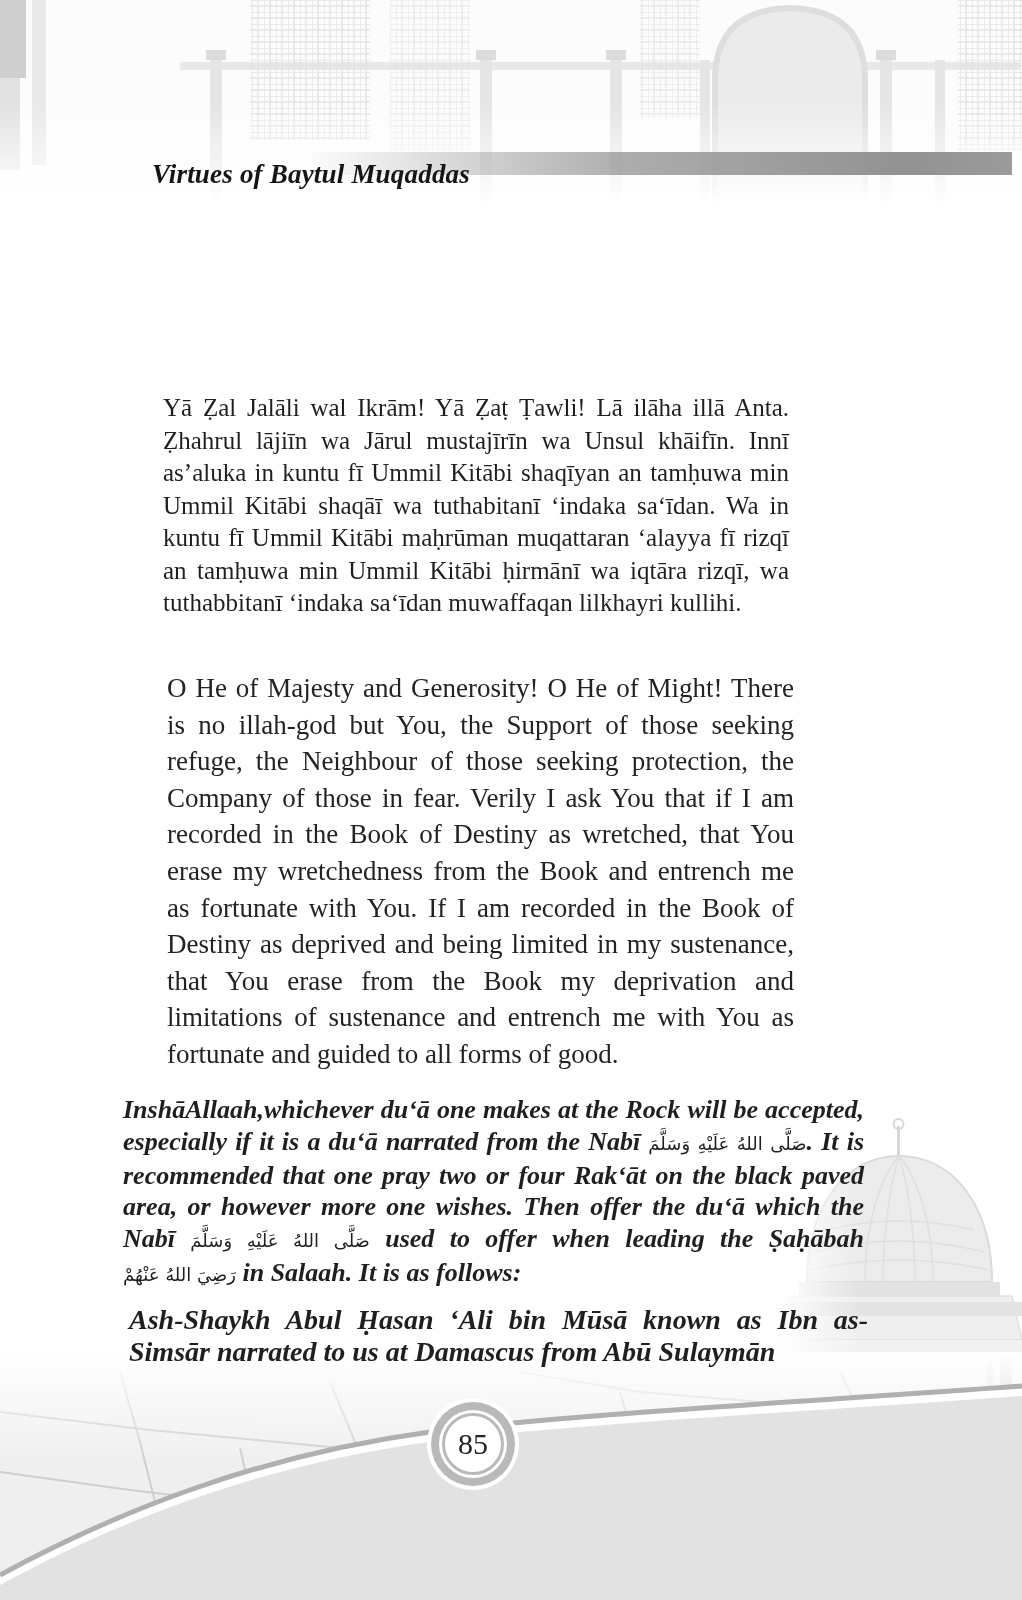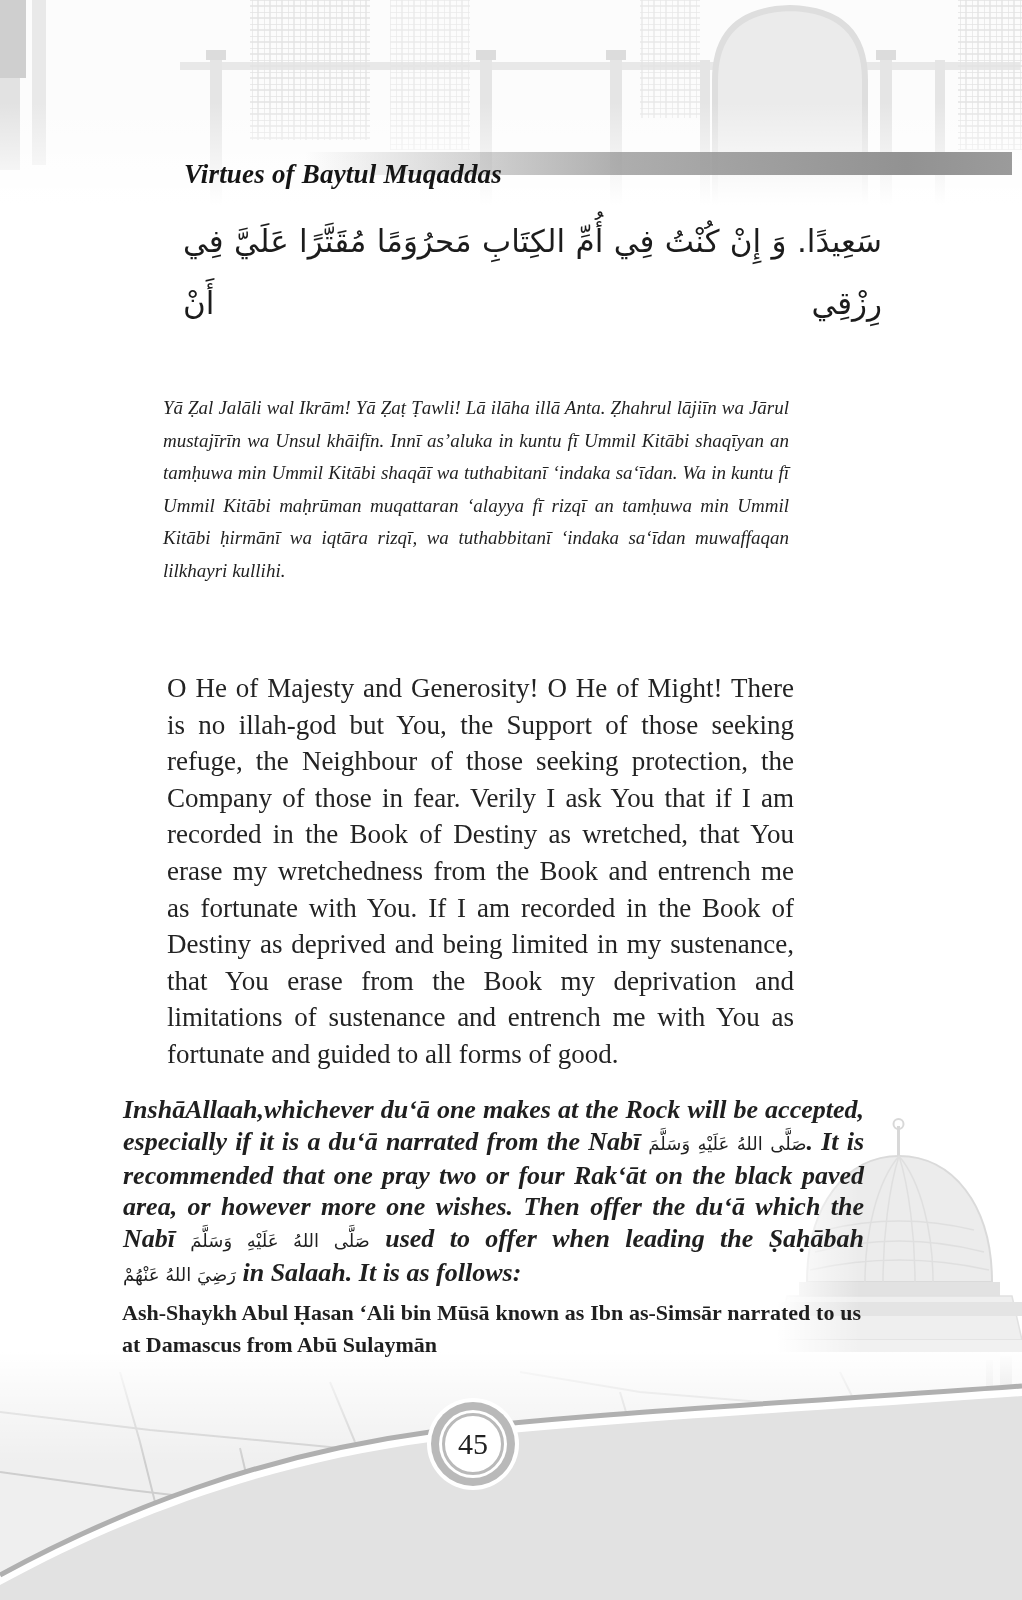--- a/index.html
+++ b/index.html
@@ -13,47 +13,47 @@
   
   .hbar1{position:absolute;left:112px;top:139px;width:13px;height:50px;background:#525252;}
   .hbar2{position:absolute;left:129px;top:139px;width:9px;height:50px;background:#a0a0a0;}
   .hbar3{position:absolute;left:141px;top:139px;width:6px;height:50px;background:#d8d8d8;}
   .grad-bar{
     position:absolute;left:305px;top:152px;width:707px;height:23px;
     background:linear-gradient(to right, rgba(146,146,146,0) 0%, rgba(146,146,146,0.75) 45%, #929292 85%, #9b9b9b 100%);
   }
   .page-title{
     position:absolute;left:152px;top:141px;font-size:27px;font-weight:bold;font-style:italic;
-    color:#151515;letter-spacing:.2px;white-space:nowrap;z-index:5;margin-left:32px;
+    color:#151515;letter-spacing:.2px;white-space:nowrap;z-index:5;
   }
 
   
   .arabic-block{
     position:absolute;left:183px;top:210px;width:699px;direction:rtl;
     font-family:"DejaVu Sans",sans-serif;font-size:31px;color:#1c1c1c;z-index:4;
   }
   .arabic-block .line{line-height:62px;text-align:justify;text-align-last:justify;}
   .arabic-block .line.center{text-align:center;text-align-last:center;}
 
   
   .translit{
     position:absolute;left:163px;top:392px;width:626px;margin:0;
-    font-style:italic;font-size:19px;line-height:32.5px;text-align:justify;z-index:4;
+    font-size:25px;line-height:32.5px;text-align:justify;z-index:4;
   }
   .translation{
     position:absolute;left:163px;top:666px;width:627px;margin:4px;
     font-size:27px;line-height:36.6px;text-align:justify;z-index:4;color:#232323;
   }
   .note{
     position:absolute;left:115px;top:1086px;width:741px;margin:8px;
     font-weight:bold;font-style:italic;font-size:26px;line-height:31.8px;text-align:justify;z-index:4;
   }
   .narration{
-    position:absolute;left:117px;top:1292px;width:739px;margin:5px;
-    font-weight:bold;font-size:22px;line-height:32px;text-align:justify;z-index:4;
+    position:absolute;left:117px;top:1292px;width:739px;margin:12px;
+    font-weight:bold;font-style:italic;font-size:28px;line-height:32px;text-align:justify;z-index:4;
   }
   .ar-inline{
     font-family:"DejaVu Sans",sans-serif;font-style:normal;font-weight:normal;
     font-size:18px;white-space:nowrap;
   }
 
   
   .badge{
     position:absolute;left:431px;top:1402px;width:84px;height:84px;border-radius:50%;
     background:#b9b9b9;box-shadow:0 0 0 4px #ffffff;z-index:9;
@@ -111,21 +111,20 @@
     <rect width="1022" height="205" fill="url(#fadeB)"></rect>
   </svg>
 
   <div class="hbar1"></div>
   <div class="hbar2"></div>
   <div class="hbar3"></div>
   <div class="grad-bar" style="z-index:4"></div>
   <h1 class="page-title">Virtues of Baytul Muqaddas</h1>
 
   <div class="arabic-block">
-    <div class="line">سَعِيدًا. وَ إِنْ كُنْتُ فِي أُمِّ الكِتَابِ مَحرُوَمًا مُقَتَّرًا عَلَيَّ فِي رِزْقِي أَنْ</div>
   </div>
 
   <p class="translit">Yā Ẓal Jalāli wal Ikrām! Yā Ẓaṭ Ṭawli! Lā ilāha illā Anta. Ẓhahrul lājiīn wa Jārul mustajīrīn wa Unsul khāifīn. Innī as’aluka in kuntu fī Ummil Kitābi shaqīyan an tamḥuwa min Ummil Kitābi shaqāī wa tuthabitanī ‘indaka sa‘īdan. Wa in kuntu fī Ummil Kitābi maḥrūman muqattaran ‘alayya fī rizqī an tamḥuwa min Ummil Kitābi ḥirmānī wa iqtāra rizqī, wa tuthabbitanī ‘indaka sa‘īdan muwaffaqan lilkhayri kullihi.</p>
 
   <p class="translation">O He of Majesty and Generosity! O He of Might! There is no illah-god but You, the Support of those seeking refuge, the Neighbour of those seeking protection, the Company of those in fear. Verily I ask You that if I am recorded in the Book of Destiny as wretched, that You erase my wretchedness from the Book and entrench me as fortunate with You. If I am recorded in the Book of Destiny as deprived and being limited in my sustenance, that You erase from the Book my deprivation and limitations of sustenance and entrench me with You as fortunate and guided to all forms of good.</p>
 
   <svg class="layer" style="right:0;left:auto;top:1112px;z-index:2" width="245" height="300" viewBox="0 0 245 300" aria-hidden="true">
     <defs>
       <linearGradient id="lfade" x1="0" y1="0" x2="1" y2="0">
         <stop offset="0" stop-color="#fff" stop-opacity="1"></stop>
@@ -185,18 +184,18 @@
 
   <svg class="layer" style="left:0;top:1370px;z-index:3" width="1022" height="230" viewBox="0 0 1022 230" aria-hidden="true">
     <path d="M0 215 C120 150 260 95 430 72 C560 55 800 42 1022 26" fill="none" stroke="#ffffff" stroke-width="16"></path>
     <path d="M0 215 C120 150 260 95 430 72 C560 55 800 42 1022 26 L1022 230 L0 230 Z" fill="#e2e2e2"></path>
     <path d="M0 205 C120 140 260 85 430 62 C560 45 800 32 1022 16" fill="none" stroke="#b0b0b0" stroke-width="5"></path>
   </svg>
 
   <div class="badge">
     <div class="badge-mid">
       <div class="badge-inner">
-        <span class="badge-num">45</span>
+        <span class="badge-num">85</span>
       </div>
     </div>
   </div>
 
 </div>
 
 </body></html>

